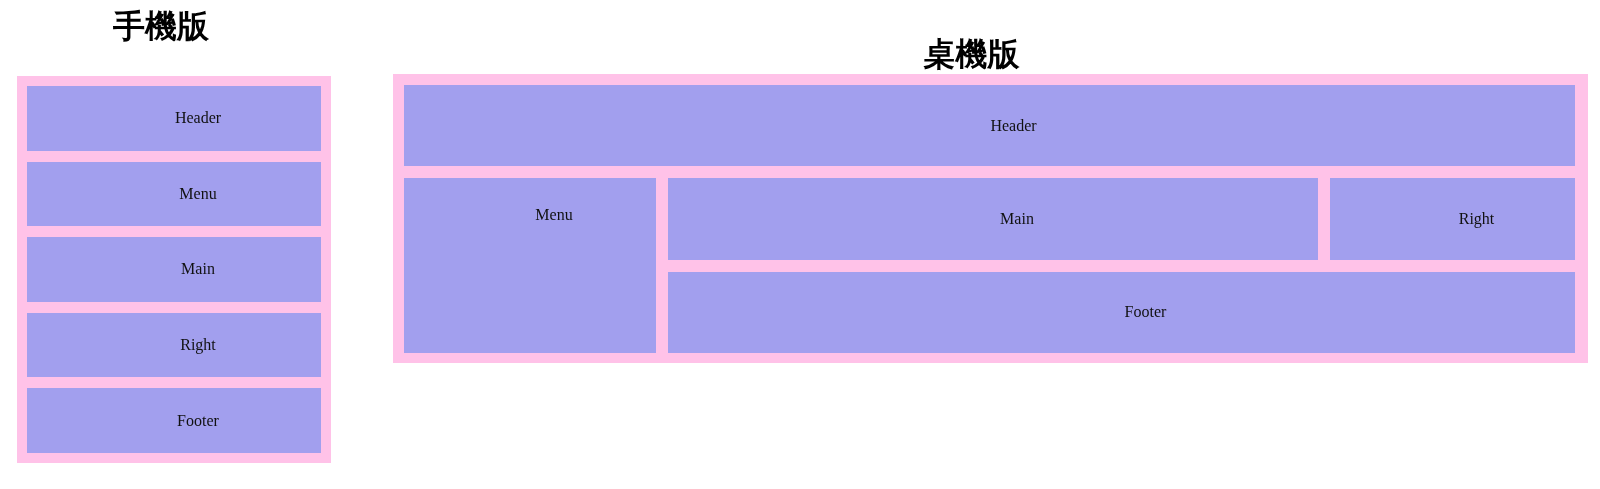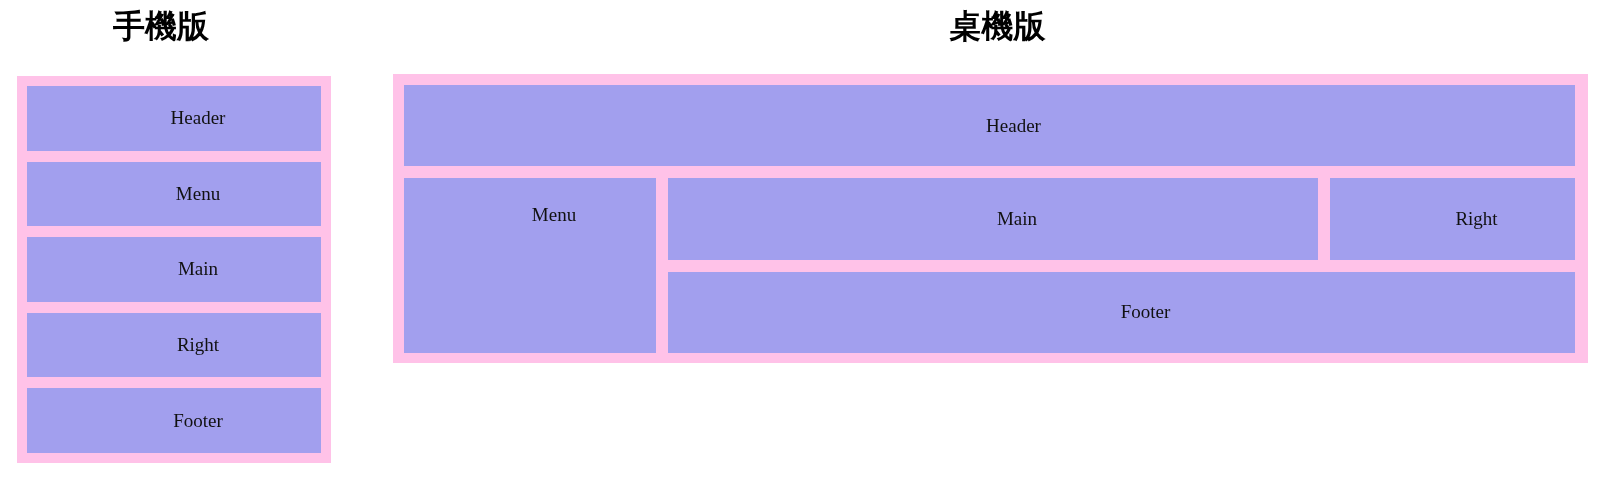--- a/index.html
+++ b/index.html
@@ -25,21 +25,21 @@
     top: 6px;
     font-family: "Liberation Sans", sans-serif;
     font-weight: bold;
     font-size: 32px;
     line-height: 40px;
     color: var(--title-text);
     text-align: center;
     white-space: nowrap;
   }
   #mobile-title  { left: 4px;  width: 314px; }
-  #desktop-title { left: 400px; width: 1195px; }
+  #desktop-title { left: 374px; width: 1195px; margin-top: 28px; }
 
   
   #mobile-container {
     position: absolute;
     left: 17px; top: 76px;
     width: 314px; height: 387px;
     background: var(--container-bg);
     padding: 10px;
     display: flex;
     flex-direction: column;
@@ -71,21 +71,21 @@
     align-items: center;
     justify-content: center;
   }
   .dbox.area-header { grid-column: 1 / 4; grid-row: 1; }
   .dbox.area-menu   { grid-column: 1;     grid-row: 2 / 4; align-items: flex-start; padding-top: 27px; }
   .dbox.area-main   { grid-column: 2;     grid-row: 2; }
   .dbox.area-right  { grid-column: 3;     grid-row: 2; }
   .dbox.area-footer { grid-column: 2 / 4; grid-row: 3; }
 
   .box-label {
-    font-size: 19px;
+    font-size: 16px;
     line-height: 20px;
     color: var(--label-text);
     margin-left: 48px;
   }
 </style>
 </head>
 <body>
 
 <div id="mobile-title" class="section-title">手機版</div>
 

